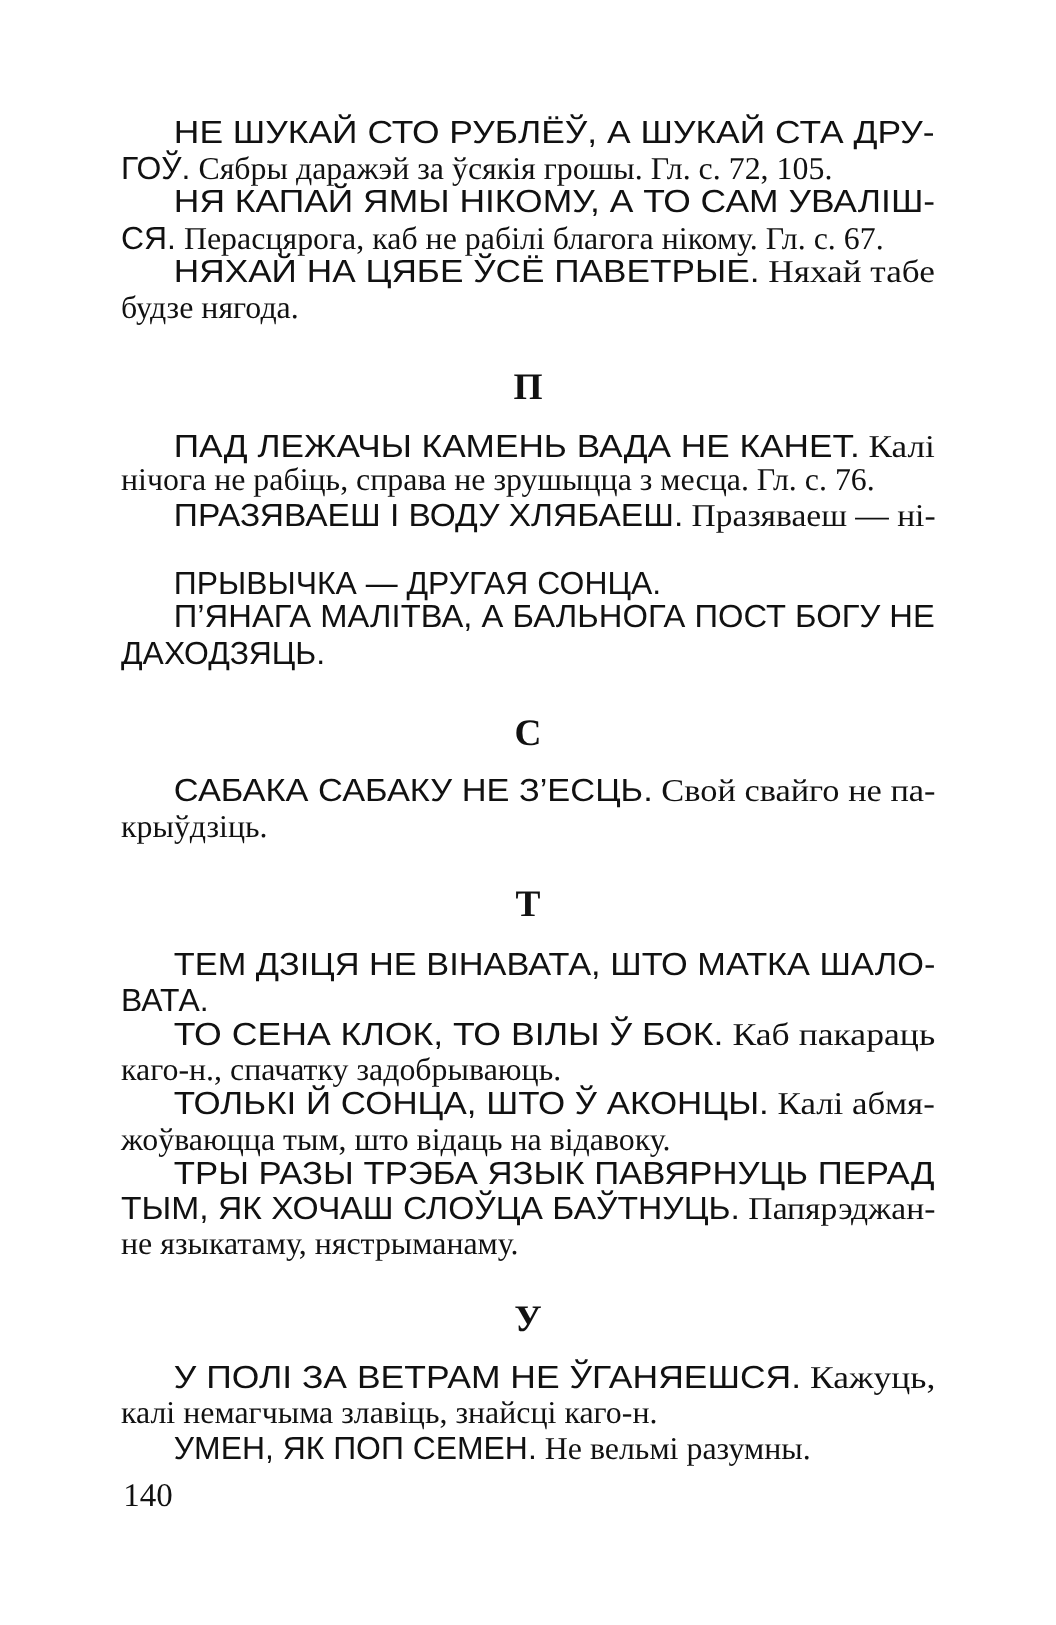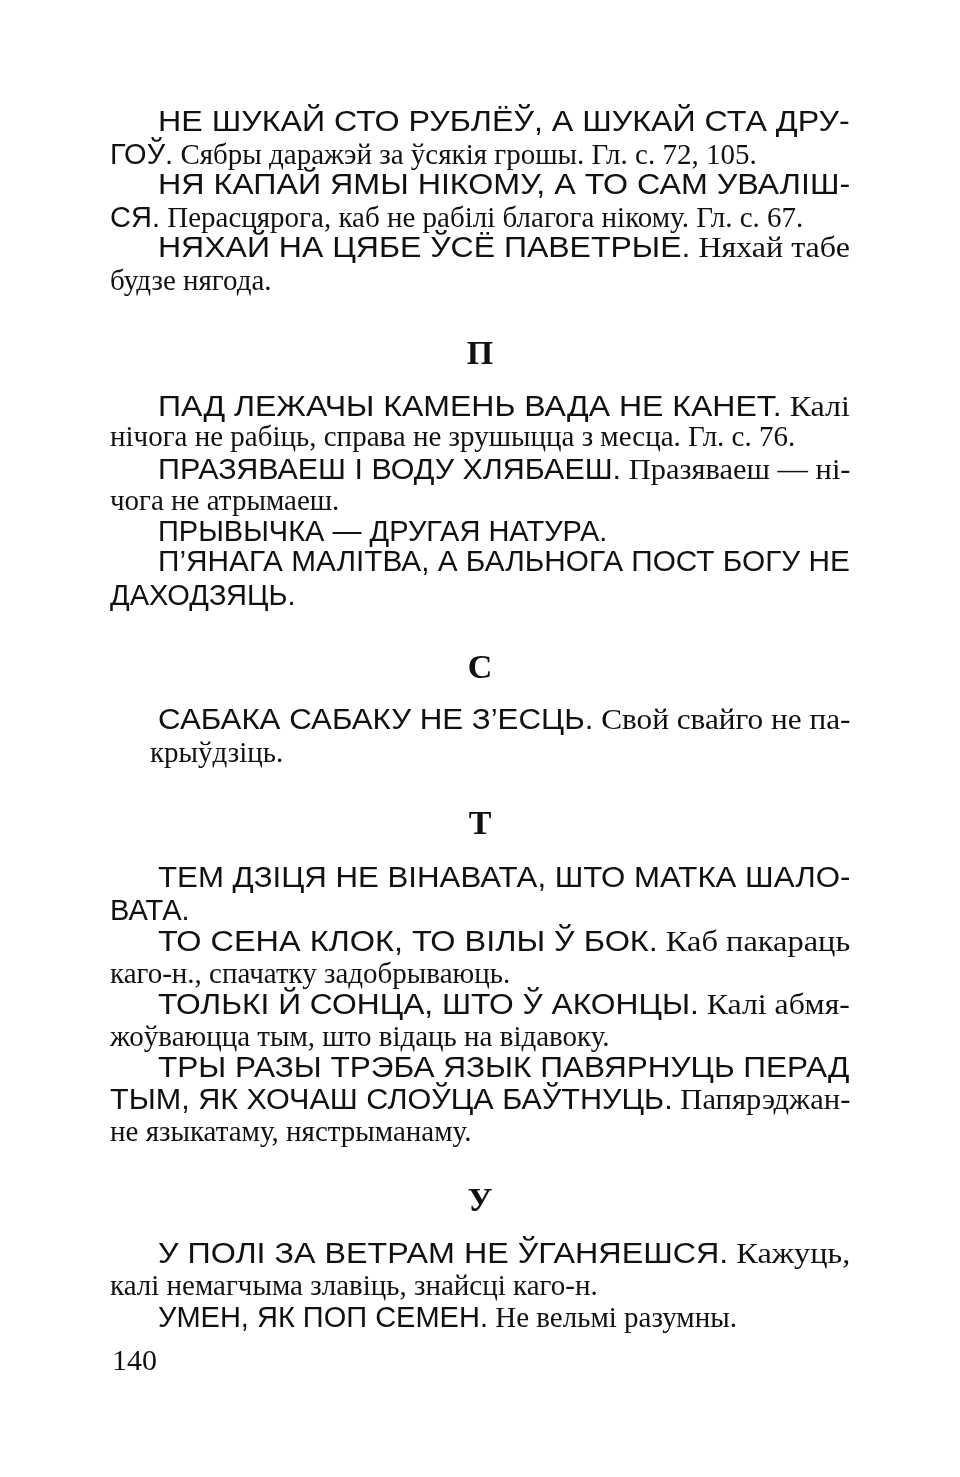--- a/index.html
+++ b/index.html
@@ -38,31 +38,30 @@
 
   <div class="ln ind j" style="top: 230px; width: auto; transform: scaleX(1.10367);"><span class="caps">НЯХАЙ НА ЦЯБЕ ЎСЁ ПАВЕТРЫЕ.</span><span> Няхай табе</span></div>
   <div class="ln" style="top: 263px; width: auto;"><span>будзе нягода.</span></div>
 
   <div class="hd" style="top:333px">П</div>
 
   <div class="ln ind j" style="top: 389px; width: auto; transform: scaleX(1.10367);"><span class="caps">ПАД ЛЕЖАЧЫ КАМЕНЬ ВАДА НЕ КАНЕТ.</span><span> Калі</span></div>
   <div class="ln" style="top: 419px; width: auto;"><span>нічога не рабіць, справа не зрушыцца з месца. </span><span class="it">Гл.</span><span> с. 76.</span></div>
 
   <div class="ln ind j" style="top: 452px; width: auto; transform: scaleX(1.05008);"><span class="caps">ПРАЗЯВАЕШ І ВОДУ ХЛЯБАЕШ.</span><span> Празяваеш — ні-</span></div>
-  <div class="ln" style="top: 483px; width: auto;"><span>чога не атрымаеш.</span></div>
 
-  <div class="ln ind" style="top: 514px; width: auto;"><span class="caps">ПРЫВЫЧКА — ДРУГАЯ НАТУРА.</span></div>
+  <div class="ln ind" style="top: 514px; width: auto;"><span class="caps">ПРЫВЫЧКА — ДРУГАЯ СОНЦА.</span></div>
 
   <div class="ln ind j" style="top: 544px; width: auto; transform: scaleX(1.02671);"><span class="caps">П’ЯНАГА МАЛІТВА, А БАЛЬНОГА ПОСТ БОГУ НЕ</span></div>
   <div class="ln" style="top: 578px; width: auto;"><span class="caps">ДАХОДЗЯЦЬ.</span></div>
 
   <div class="hd" style="top:647px">С</div>
 
   <div class="ln ind j" style="top: 702px; width: auto; transform: scaleX(1.07788);"><span class="caps">САБАКА САБАКУ НЕ З’ЕСЦЬ.</span><span> Свой свайго не па-</span></div>
-  <div class="ln" style="top: 735px; width: auto; margin-left: 40px;"><span>крыўдзіць.</span></div>
+  <div class="ln" style="top: 735px; width: auto;"><span>крыўдзіць.</span></div>
 
   <div class="hd" style="top:803px">Т</div>
 
   <div class="ln ind j" style="top: 860px; width: auto; transform: scaleX(1.07621);"><span class="caps">ТЕМ ДЗІЦЯ НЕ ВІНАВАТА, ШТО МАТКА ШАЛО-</span></div>
   <div class="ln" style="top: 893px; width: auto;"><span class="caps">ВАТА.</span></div>
 
   <div class="ln ind j" style="top: 924px; width: auto; transform: scaleX(1.11793);"><span class="caps">ТО СЕНА КЛОК, ТО ВІЛЫ Ў БОК.</span><span> Каб пакараць</span></div>
   <div class="ln" style="top: 956px; width: auto;"><span>каго-н., спачатку задобрываюць.</span></div>
 
   <div class="ln ind j" style="top: 987px; width: auto; transform: scaleX(1.09494);"><span class="caps">ТОЛЬКІ Й СОНЦА, ШТО Ў АКОНЦЫ.</span><span> Калі абмя-</span></div>

